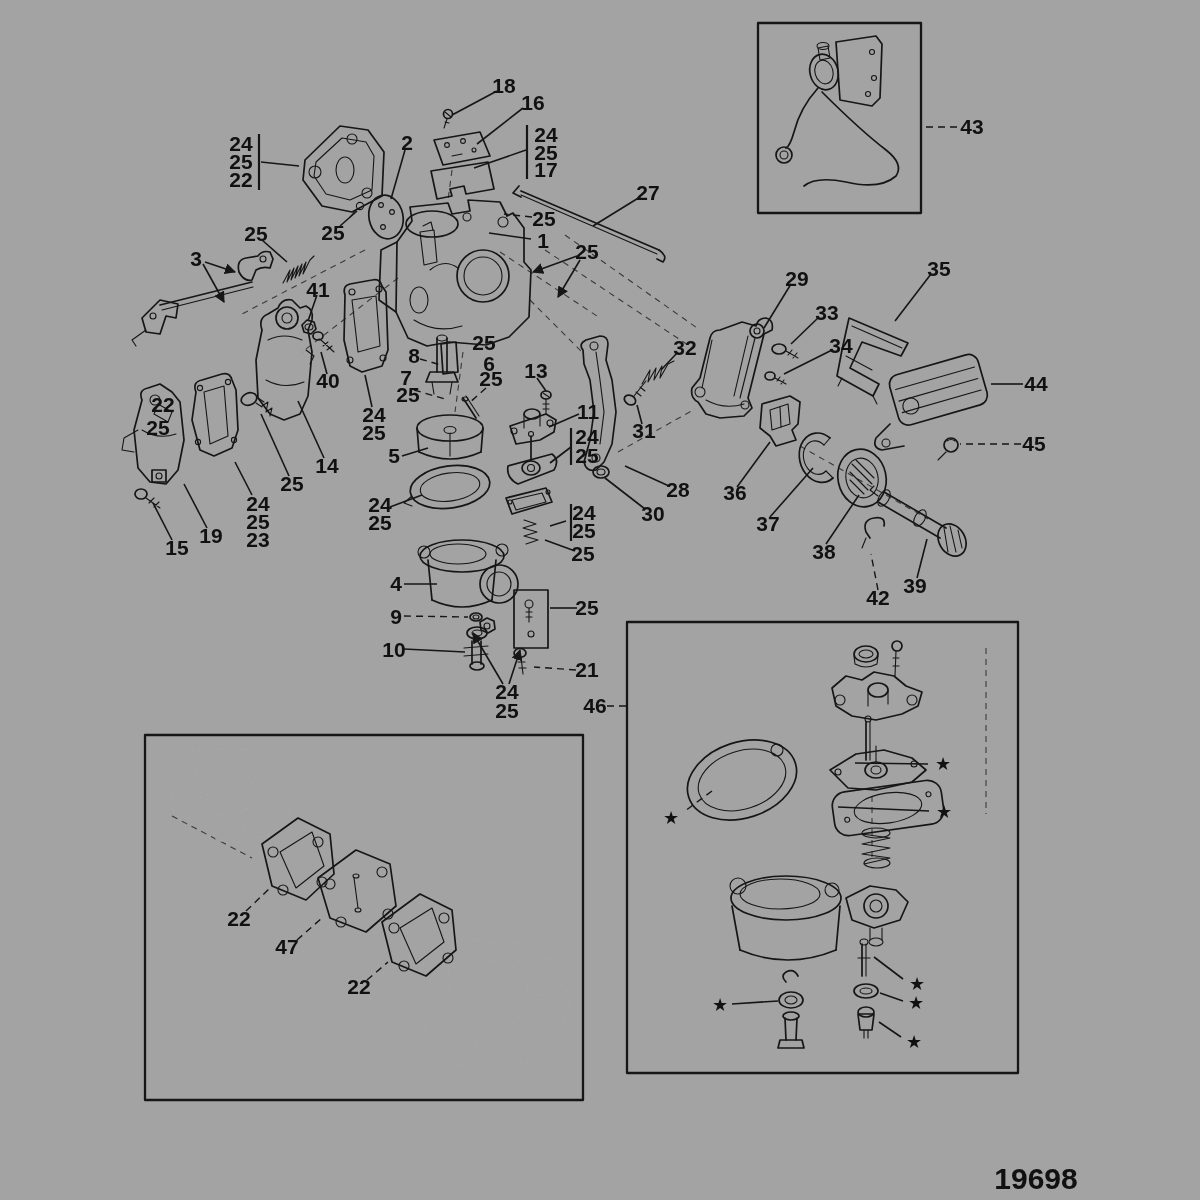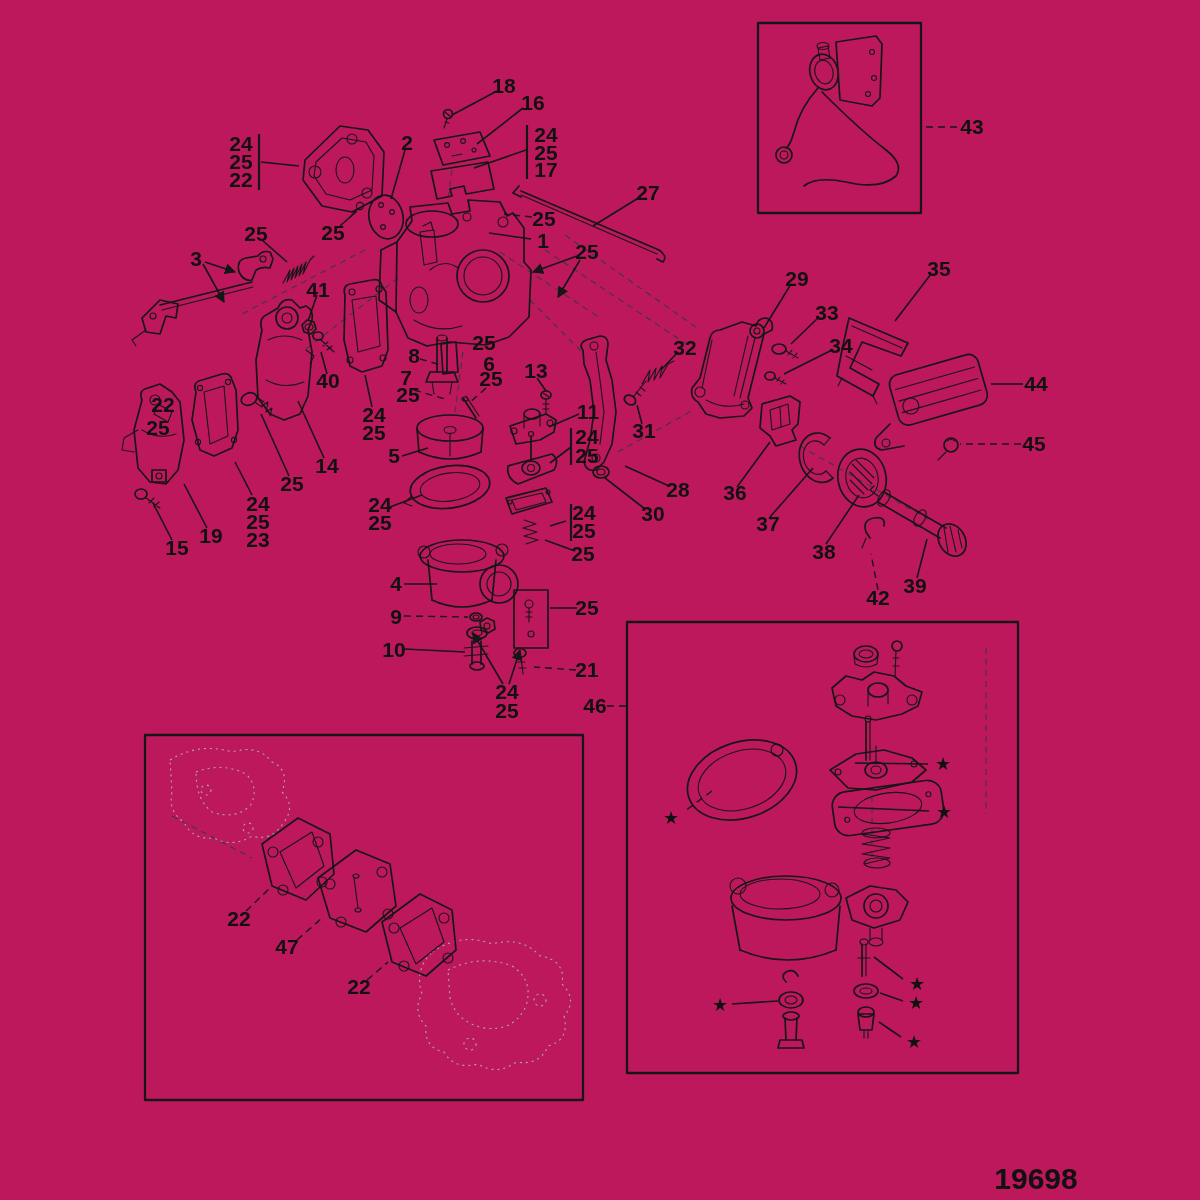--- a/index.html
+++ b/index.html
@@ -1,16 +1,16 @@
 <!DOCTYPE html>
 <html><head>
 <meta charset="utf-8">
 <style>
   html,body{margin:0;padding:0;background:#ffffff;}
-  .page{position:relative;width:1200px;height:1200px;background:#be185d;overflow:hidden;
+  .page{position:relative;width:1200px;height:1200px;background:#a3a3a3;overflow:hidden;
         font-family:"Liberation Sans","DejaVu Sans",sans-serif;}
   svg{position:absolute;left:0;top:0;}
   .part{fill:none;stroke:#161616;stroke-width:1.7;stroke-linecap:round;stroke-linejoin:round;}
   .thin{stroke-width:1.1;}
   .thick{stroke-width:2.3;}
   .leader{stroke:#161616;stroke-width:1.6;fill:none;}
   .leader.dashed{stroke-dasharray:7 5;stroke-width:1.4;}
   .bracket{stroke:#161616;stroke-width:2.2;}
   .construction{stroke:#3a3a3a;stroke-width:1.1;stroke-dasharray:6 5;fill:none;}
   .faint{stroke:#a8a8a8;stroke-width:1.1;stroke-dasharray:2 4;fill:none;}

